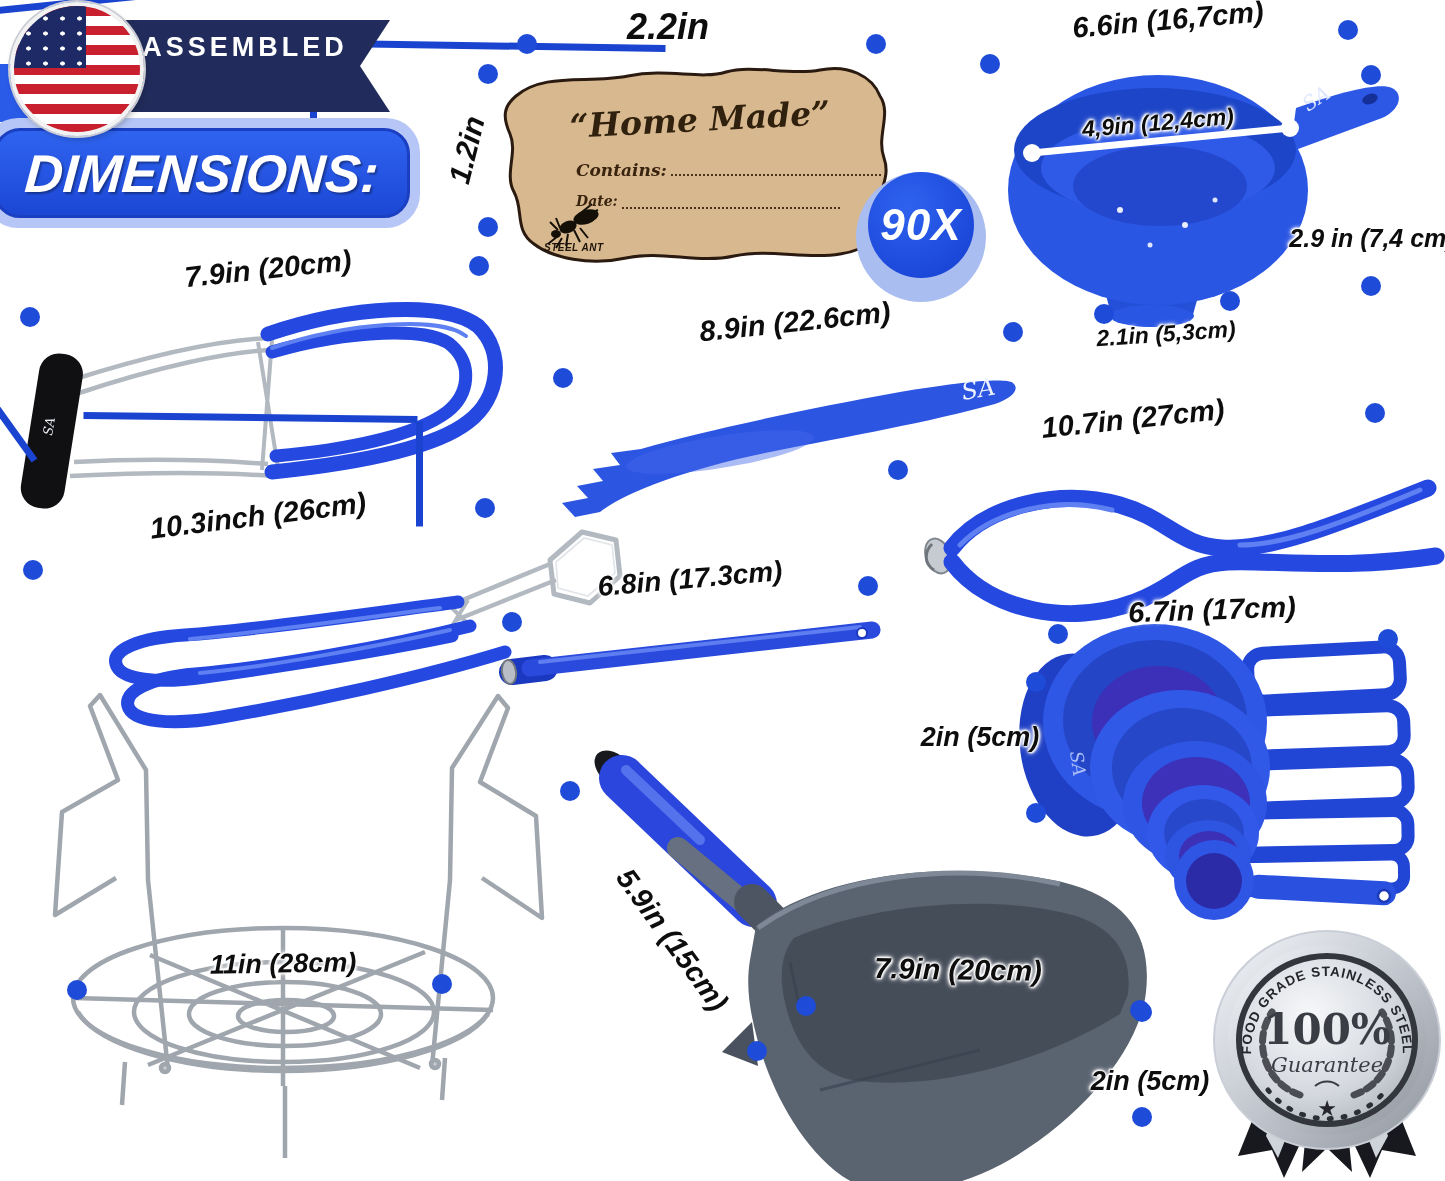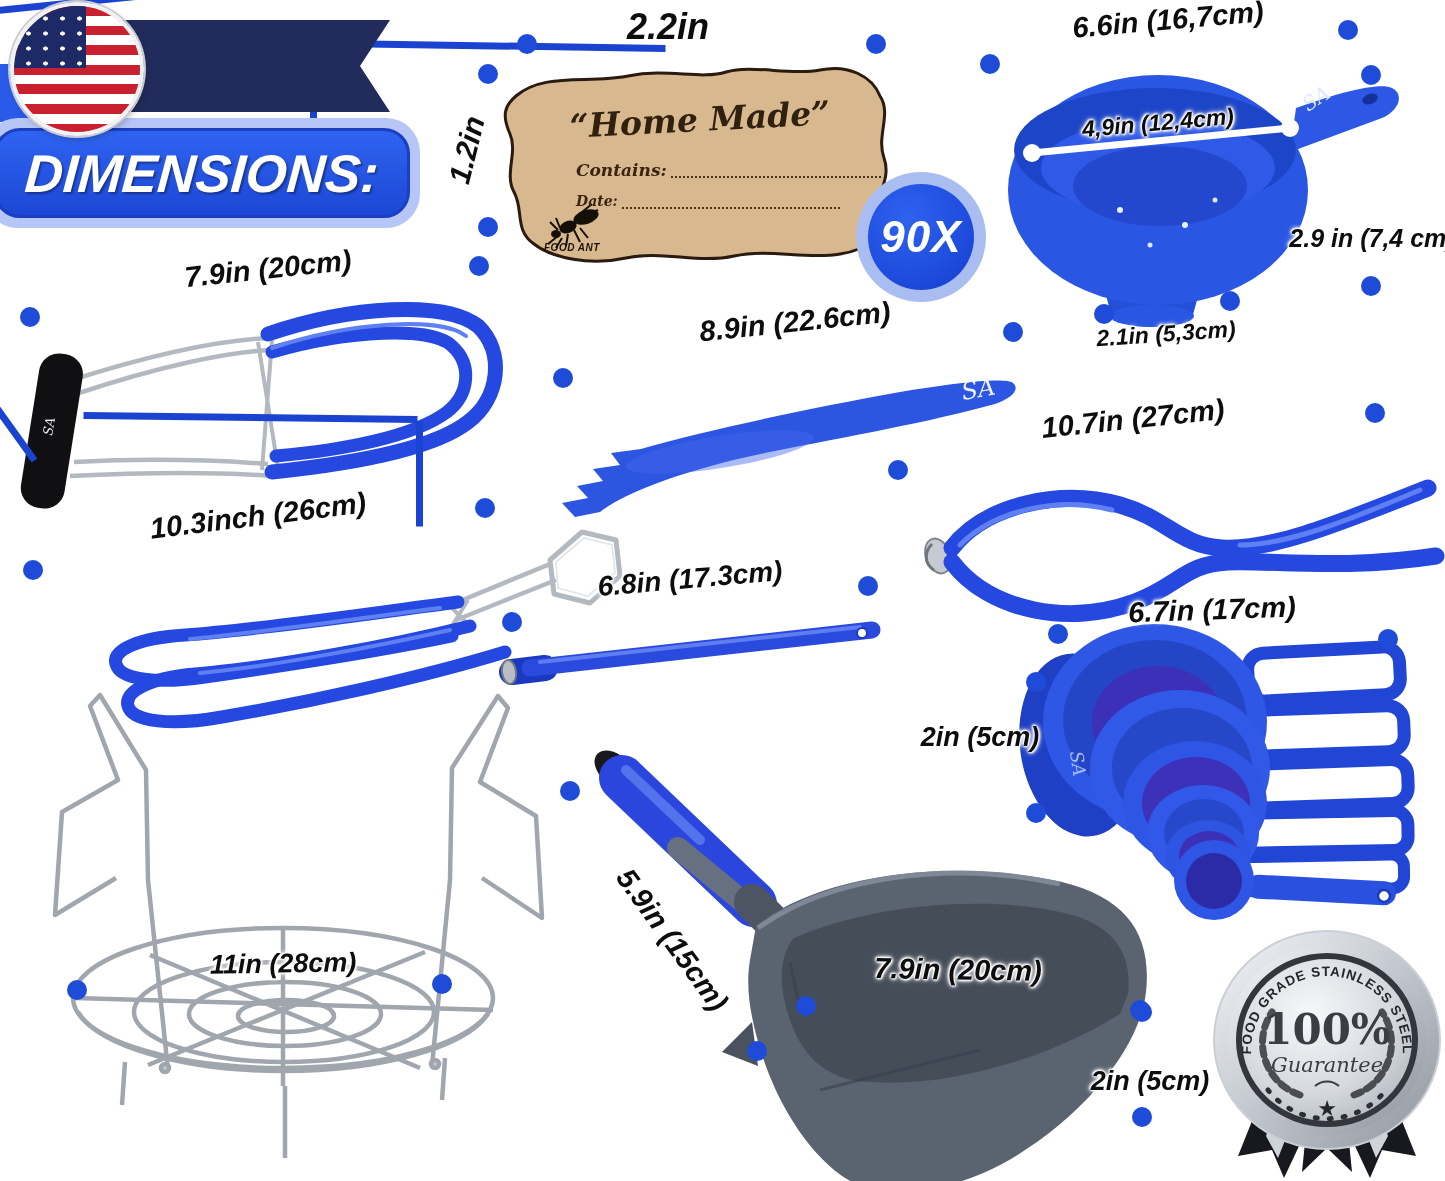--- a/index.html
+++ b/index.html
@@ -24,30 +24,30 @@
   
   .dims-outer{position:absolute;left:-16px;top:118px;width:436px;height:110px;background:#b6c6f6;
               border-radius:34px;z-index:3;}
   .dims-inner{position:absolute;left:10px;top:10px;right:10px;bottom:10px;border-radius:26px;
               background:linear-gradient(180deg,#2f64f0,#1c47d5);border:3px solid #1a3fc2;
               display:flex;align-items:center;justify-content:center;}
   .dims-inner span{color:#fff;font-weight:bold;font-style:italic;font-size:53px;letter-spacing:0;
                    text-shadow:2px 2px 2px rgba(0,0,0,.35);transform:skewX(-4deg);}
   
   .badge90{position:absolute;left:856px;top:172px;width:130px;height:130px;border-radius:50%;
-           background:#a9bdf1;display:flex;align-items:center;justify-content:center;z-index:5;}
+           background:#a9bdf1;display:flex;align-items:flex-start;justify-content:center;z-index:5;}
   .badge90 .in{width:106px;height:106px;border-radius:50%;
                background:radial-gradient(circle at 38% 32%,#2f62ef,#1b47d8 75%);
                display:flex;align-items:center;justify-content:center;}
   .badge90 .in span{color:#fff;font-weight:bold;font-size:44px;font-style:italic;letter-spacing:1px;}
   
   .card-title{position:absolute;left:558px;top:100px;width:284px;text-align:center;z-index:5;
               font-family:"DejaVu Serif",serif;font-style:italic;font-weight:bold;font-size:33px;
               color:#30200e;transform:rotate(-3deg);}
-  .card-row{position:absolute;z-index:5;display:flex;align-items:center;gap:4px;
+  .card-row{position:absolute;z-index:5;display:flex;align-items:flex-start;gap:4px;
             font-family:"DejaVu Serif",serif;font-style:italic;font-weight:bold;color:#3a2410;}
   .card-row .dots{border-bottom:2px dotted #4a3318;height:14px;}
   .brand{position:absolute;left:544px;top:242px;z-index:5;font-size:10px;font-weight:bold;
          color:#1b1208;letter-spacing:.5px;font-style:italic;}
 </style>
 </head>
 <body>
 
 <div class="canvas">
 
@@ -272,20 +272,21 @@
         <circle cx="1142" cy="1012" r="10" fill="#1e4cd8"></circle>
         <circle cx="1142" cy="1117" r="10" fill="#1e4cd8"></circle>
       </g>
   </svg>
 
   <div class="left-tab"></div>
   <div class="banner">
     <svg width="300" height="94" viewBox="0 0 300 94">
       <polygon points="0,0 290,0 260,46 290,92 0,92" fill="#222c5c"></polygon>
     </svg>
+    <div class="banner-text" style="top:12px;font-size:27px;">ASSEMBLED</div>
   </div>
   <div class="flag">
     <div class="canton"></div>
   </div>
   <div class="dims-outer">
     <div class="dims-inner">
       <span>DIMENSIONS:</span>
     </div>
   </div>
 
@@ -297,21 +298,21 @@
 
   <div class="card-title">“Home Made”</div>
   <div class="card-row" style="left:576px;top:160px;font-size:17px;">
     <span>Contains:</span>
     <span class="dots" style="width:210px;"></span>
   </div>
   <div class="card-row" style="left:576px;top:193px;font-size:14px;">
     <span>Date:</span>
     <span class="dots" style="width:218px;"></span>
   </div>
-  <div class="brand">FOOD ANT</div>
+  <div class="brand">STEEL ANT</div>
 
   <div class="dim" style="left:668px;top:27px;font-size:36px;--r:0deg">2.2in</div>
   <div class="dim" style="left:467px;top:150px;font-size:30px;--r:-76deg">1.2in</div>
   <div class="dim" style="left:1168px;top:20px;font-size:29px;--r:-5deg">6.6in (16,7cm)</div>
   <div class="dim" style="left:1158px;top:123px;font-size:23px;--r:-5deg">4,9in (12,4cm)</div>
   <div class="dim" style="left:1372px;top:238px;font-size:25px;--r:0deg">2.9 in (7,4 cm)</div>
   <div class="dim" style="left:1166px;top:334px;font-size:23px;--r:-4deg">2.1in (5,3cm)</div>
   <div class="dim" style="left:268px;top:269px;font-size:29px;--r:-6deg">7.9in (20cm)</div>
   <div class="dim" style="left:795px;top:322px;font-size:29px;--r:-6deg">8.9in (22.6cm)</div>
   <div class="dim" style="left:1133px;top:419px;font-size:29px;--r:-6deg">10.7in (27cm)</div>

